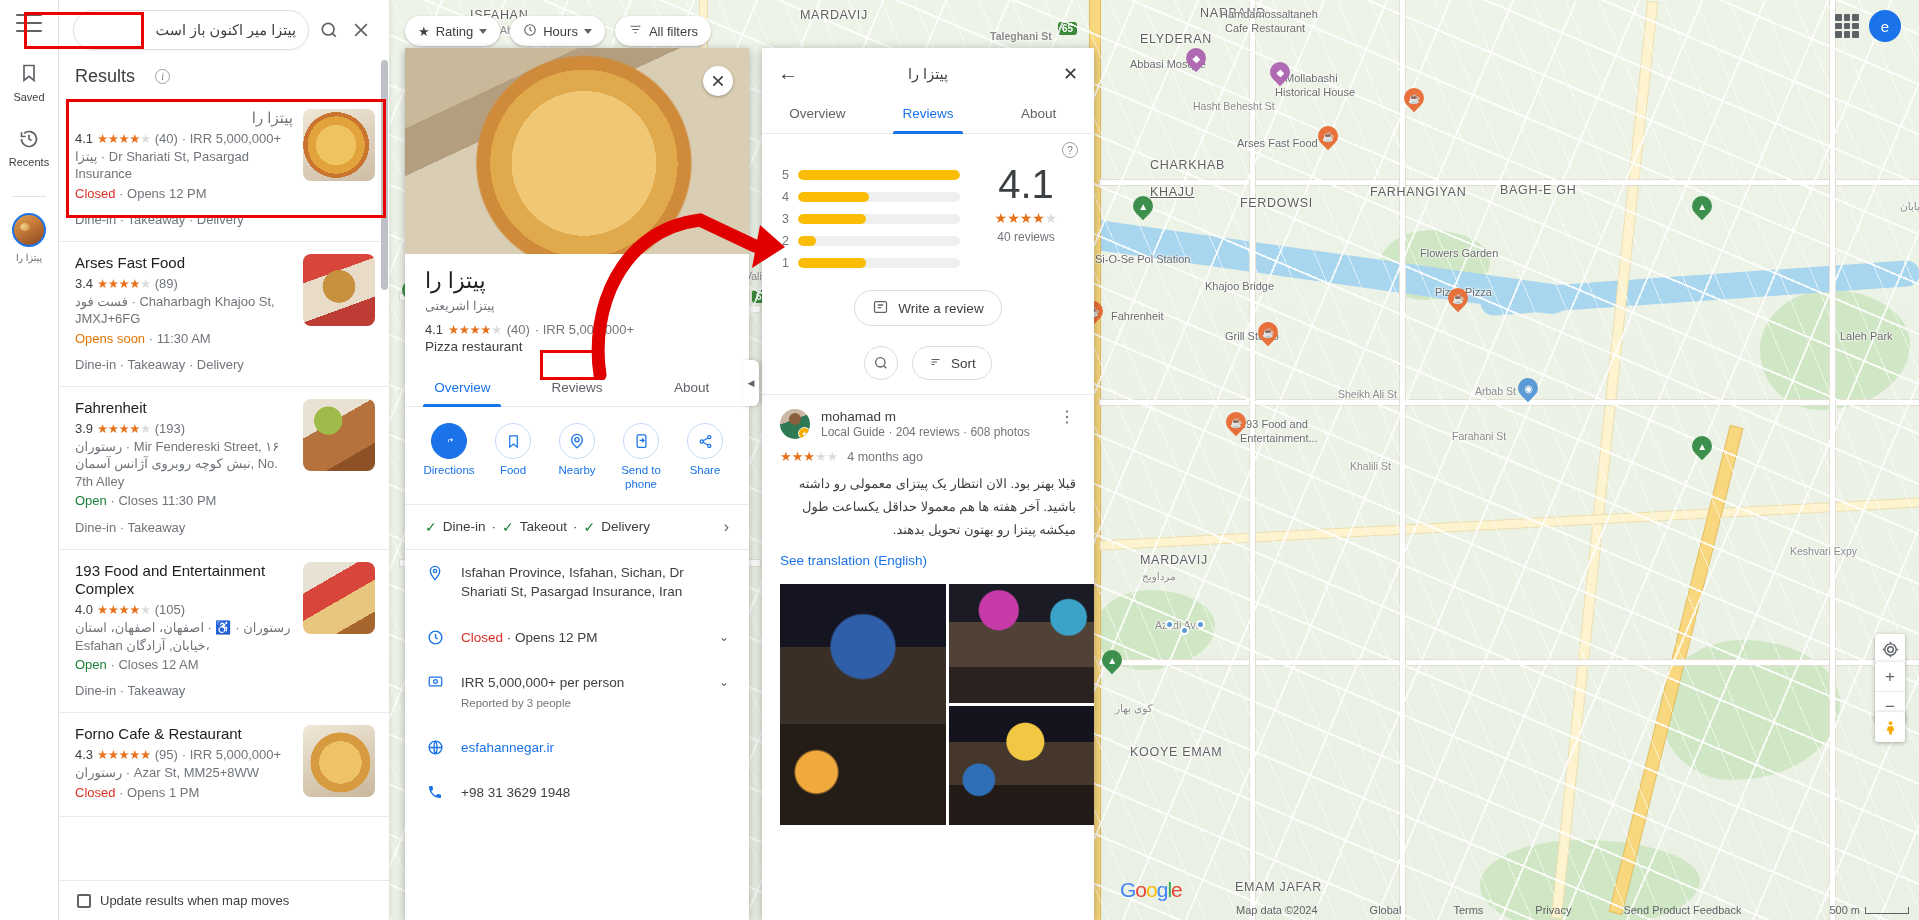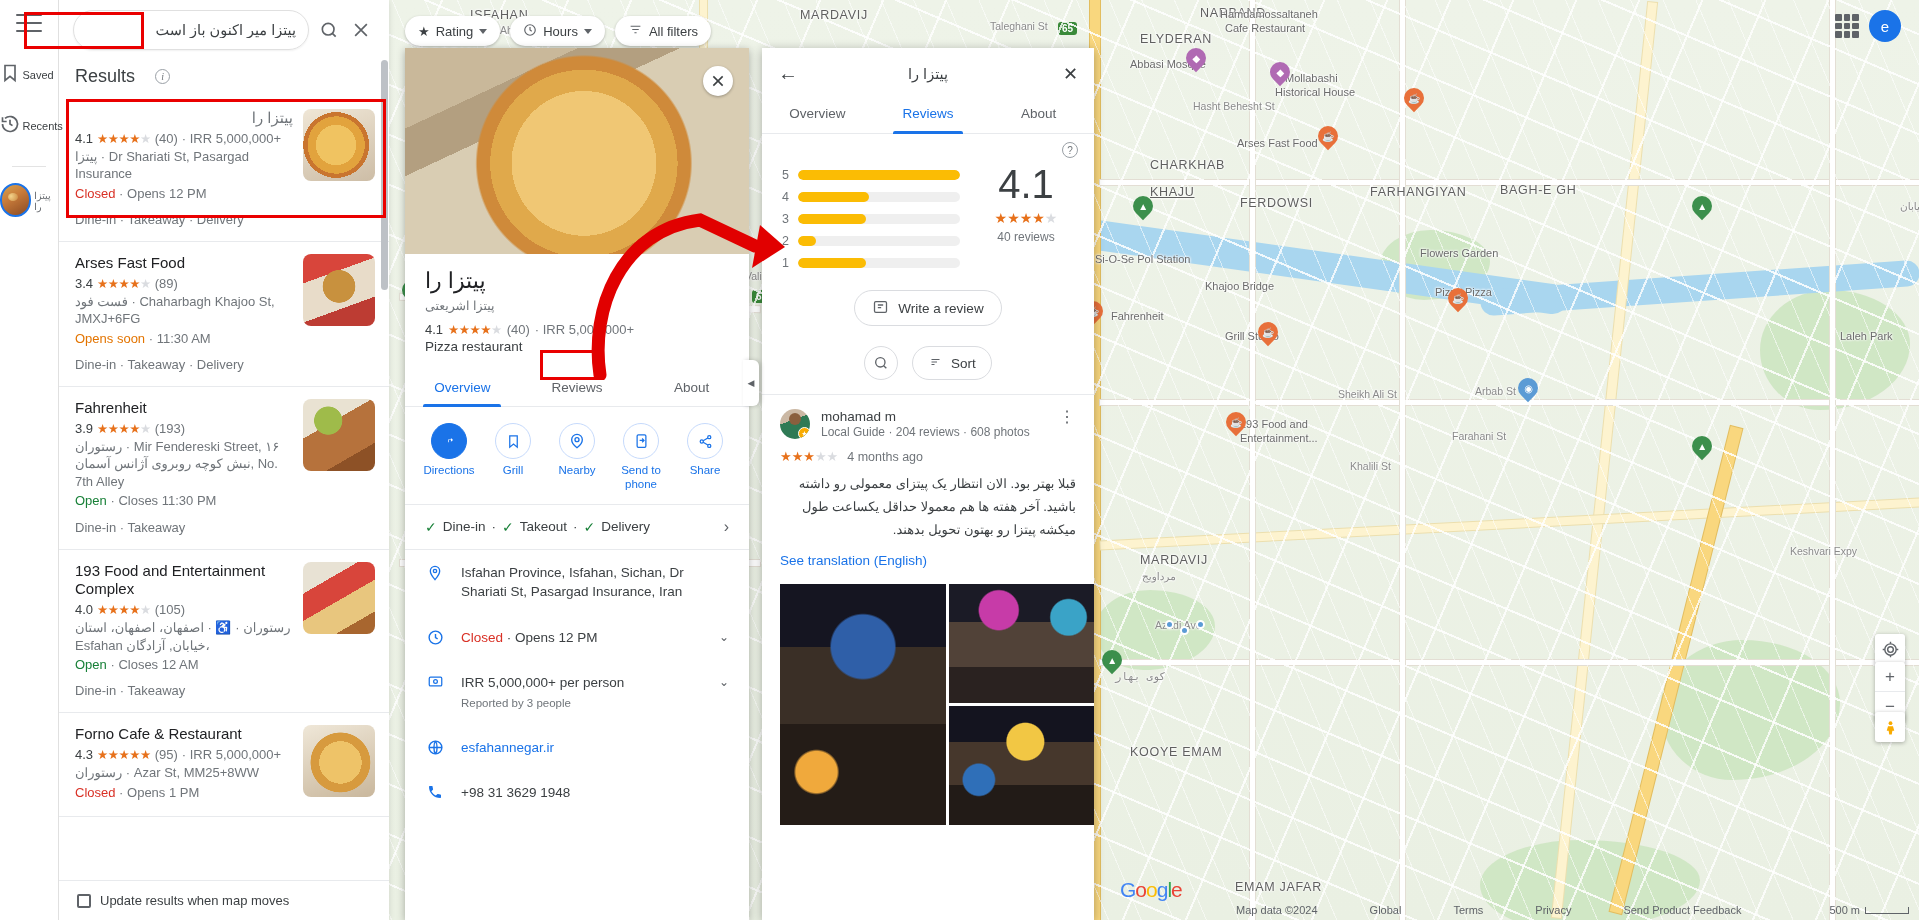--- a/index.html
+++ b/index.html
@@ -71,21 +71,21 @@
   .rail {
     position: absolute; left: 0; top: 0; width: 59px; height: 920px;
     background: #fff; border-right: 1px solid #e0e0e0;
     display: flex; flex-direction: column; align-items: center;
     padding-top: 14px; z-index: 40;
   }
   .hamburger { width: 26px; height: 18px; margin-bottom: 30px; cursor: pointer;
     display: flex; flex-direction: column; justify-content: space-between; }
   .hamburger i { display: block; height: 2px; background: #5f6368; border-radius: 1px; }
   .rail-item {
-    display: flex; flex-direction: row; align-items: center; gap: 3px;
+    display: flex; flex-direction: column; align-items: center; gap: 3px;
     margin-bottom: 26px; cursor: pointer; width: 59px;
   }
   .rail-item .lbl { font-size: 11px; color: #3c4043; }
   .rail-sep { width: 34px; height: 1px; background: #e3e3e3; margin: 2px 0 16px; }
   .rail-thumb {
     width: 34px; height: 34px; border-radius: 50%; overflow: hidden;
     border: 2px solid #1a73e8;
     background: linear-gradient(150deg,#d8a44e 0%, #c87b3a 40%, #8a4a22 100%);
     position: relative;
   }
@@ -478,21 +478,21 @@
       <div class="map-label big" style="left: 1140px; top: 32px;">ELYDERAN</div>
       <div class="map-label big" style="left: 1150px; top: 158px;">CHARKHAB</div>
       <div class="map-label big" style="left: 1150px; top: 185px; text-decoration: underline;">KHAJU</div>
       <div class="map-label big" style="left: 1240px; top: 196px;">FERDOWSI</div>
       <div class="map-label big" style="left: 1370px; top: 185px;">FARHANGIYAN</div>
       <div class="map-label big" style="left: 1500px; top: 183px;">BAGH-E GH</div>
       <div class="map-label big" style="left: 1140px; top: 553px;">MARDAVIJ</div>
       <div class="map-label big" style="left: 1130px; top: 745px;">KOOYE EMAM</div>
       <div class="map-label big" style="left: 1235px; top: 880px;">EMAM JAFAR</div>
       <div class="map-label fa" style="left: 500px; top: 24px;">Ahmad Rezvani St</div>
-      <div class="map-label fa" style="left: 990px; top: 20px;">Taleghani St</div>
+      <div class="map-label fa" style="left: 990px; top: 30px; font-weight: bold;">Taleghani St</div>
       <div class="map-label " style="left: 1220px; top: 8px;">Hamdamossaltaneh</div>
       <div class="map-label " style="left: 1225px; top: 22px;">Cafe Restaurant</div>
       <div class="map-label " style="left: 1130px; top: 58px;">Abbasi Mosque</div>
       <div class="map-label " style="left: 1285px; top: 72px;">Mollabashi</div>
       <div class="map-label " style="left: 1275px; top: 86px;">Historical House</div>
       <div class="map-label fa" style="left: 1193px; top: 100px;">Hasht Behesht St</div>
       <div class="map-label " style="left: 1237px; top: 137px;">Arses Fast Food</div>
       <div class="map-label " style="left: 1205px; top: 280px;">Khajoo Bridge</div>
       <div class="map-label " style="left: 1111px; top: 310px;">Fahrenheit</div>
       <div class="map-label " style="left: 1225px; top: 330px;">Grill Studio</div>
@@ -501,21 +501,21 @@
       <div class="map-label " style="left: 1095px; top: 253px;">Si-O-Se Pol Station</div>
       <div class="map-label " style="left: 1240px; top: 418px;">193 Food and</div>
       <div class="map-label " style="left: 1240px; top: 432px;">Entertainment...</div>
       <div class="map-label fa" style="left: 1155px; top: 619px;">Azadi Ave</div>
       <div class="map-label fa" style="left: 1790px; top: 545px;">Keshvari Expy</div>
       <div class="map-label " style="left: 1840px; top: 330px;">Laleh Park</div>
       <div class="map-label fa" style="left: 1452px; top: 430px;">Farahani St</div>
       <div class="map-label fa" style="left: 1350px; top: 460px;">Khalili St</div>
       <div class="map-label fa" style="left: 1475px; top: 385px;">Arbab St</div>
       <div class="map-label fa" style="left: 1338px; top: 388px;">Sheikh Ali St</div>
-      <div class="map-label fa" style="left: 1115px; top: 670px; font-family: Liberation Mono, monospace;">کوی بهار</div>
+      <div class="map-label fa" style="left: 1115px; top: 702px;">کوی بهار</div>
       <div class="map-label fa" style="left: 1142px; top: 570px;">مرداویج</div>
       <div class="map-label fa" style="left: 1900px; top: 200px;">خیابان</div>
       <div class="map-label fa" style="left: 745px; top: 270px;">Vali Asr St</div>
     </div>
 
   <div id="poi-layer">
     <div class="poi" style="left:1186px;top:48px;">
         <div class="pin" style="background:#b06ab3">
           <span>◆</span>
         </div>
@@ -797,21 +797,21 @@
             </svg>
         </div>
         <div class="act-lbl">Directions</div>
       </div>
       <div class="action">
         <div class="act-circle">
           <svg width="15" height="17" viewBox="0 0 24 24" fill="none" stroke="#1a73e8" stroke-width="2">
               <path d="M6 3h12v18l-6-5-6 5z"></path>
             </svg>
         </div>
-        <div class="act-lbl">Grill</div>
+        <div class="act-lbl">Food</div>
       </div>
       <div class="action">
         <div class="act-circle">
           <svg width="16" height="16" viewBox="0 0 24 24" fill="none" stroke="#1a73e8" stroke-width="2">
               <circle cx="12" cy="10" r="3"></circle>
               <path d="M12 2a8 8 0 0 0-8 8c0 6 8 12 8 12s8-6 8-12a8 8 0 0 0-8-8z"></path>
             </svg>
         </div>
         <div class="act-lbl">Nearby</div>
       </div>

